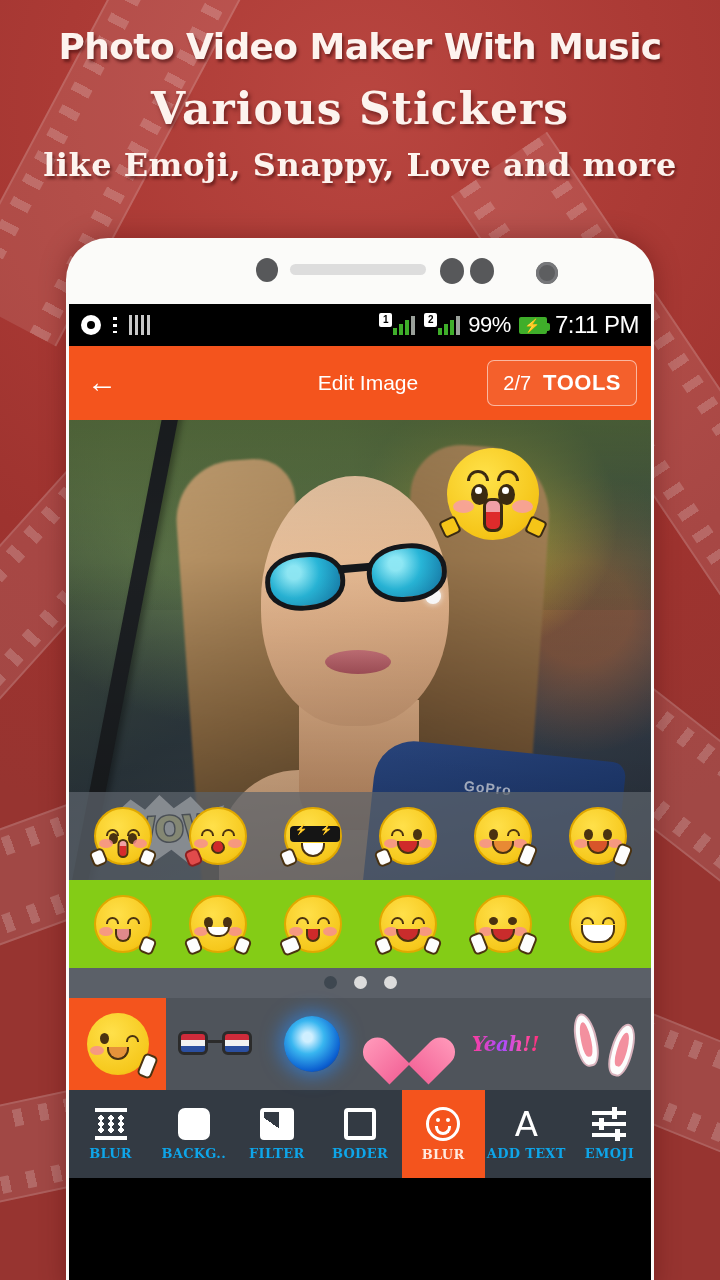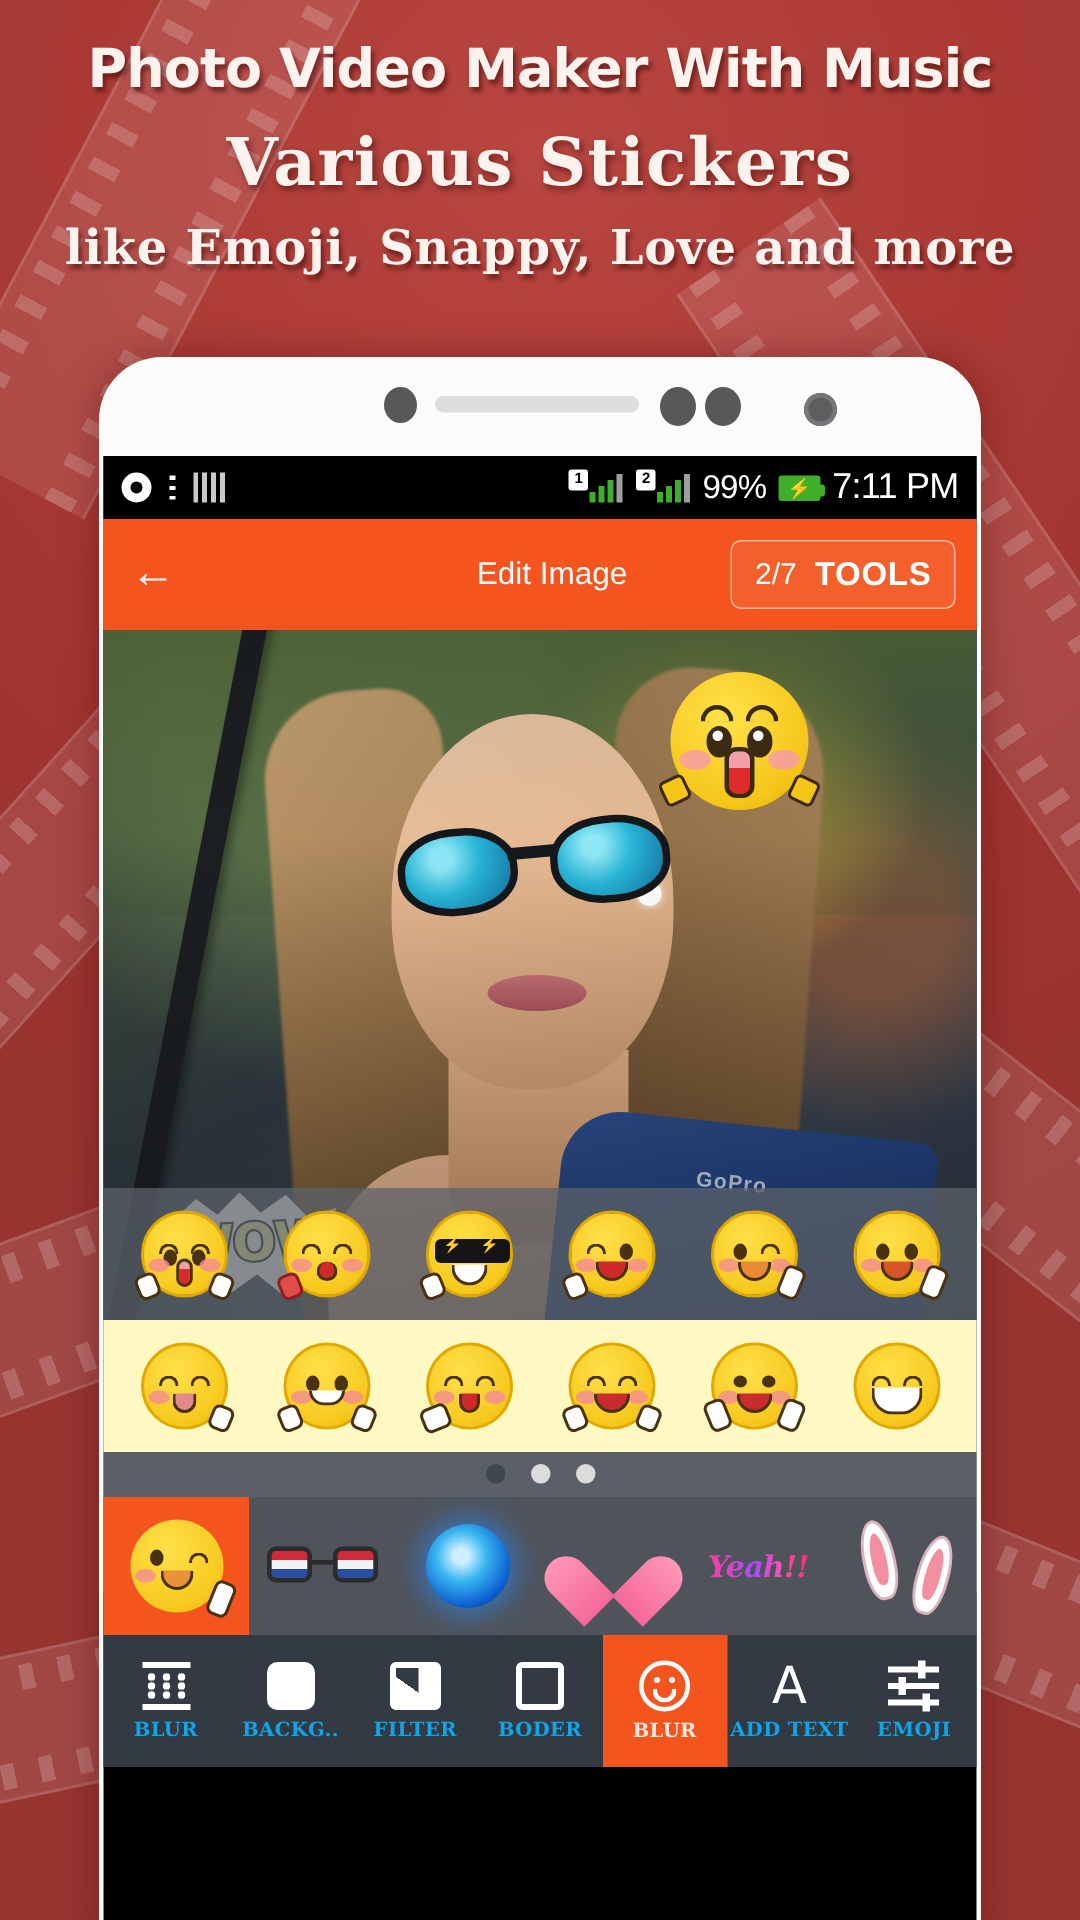--- a/index.html
+++ b/index.html
@@ -217,21 +217,21 @@
     filter:drop-shadow(0 0 2px #111);
   }
   .wow-text {
     position:absolute; inset:0; display:flex; align-items:center; justify-content:center;
     font-family:"DejaVu Sans", sans-serif; font-weight:bold; font-size:34px;
     color:#f5f08a; -webkit-text-stroke:3px #1a1a1a;
     paint-order:stroke fill; letter-spacing:-1px; transform:rotate(-3deg);
   }
 
   
-  .picker { background:#fef9c3;border-radius:32px; }
+  .picker { background:#84cc16;border-radius:32px; }
   .emoji-row {
     display:flex; align-items:center; justify-content:space-around;
     height:88px; padding:0 6px;
   }
   .emoji-row.overlay { background:rgba(92,98,106,0.74); margin-top:-88px; position:relative; z-index:3; }
   .emoji-cell { width:58px; height:58px; cursor:pointer; }
   .ec-face { width:100%; height:100%; border-radius:50%;
              background:radial-gradient(circle at 40% 32%, #ffe04a, #f6c81c 72%, #e4aa06);
              border:2px solid #e0a800; position:relative; }
   .ec-cheek { position:absolute; width:14px; height:9px; border-radius:50%;

